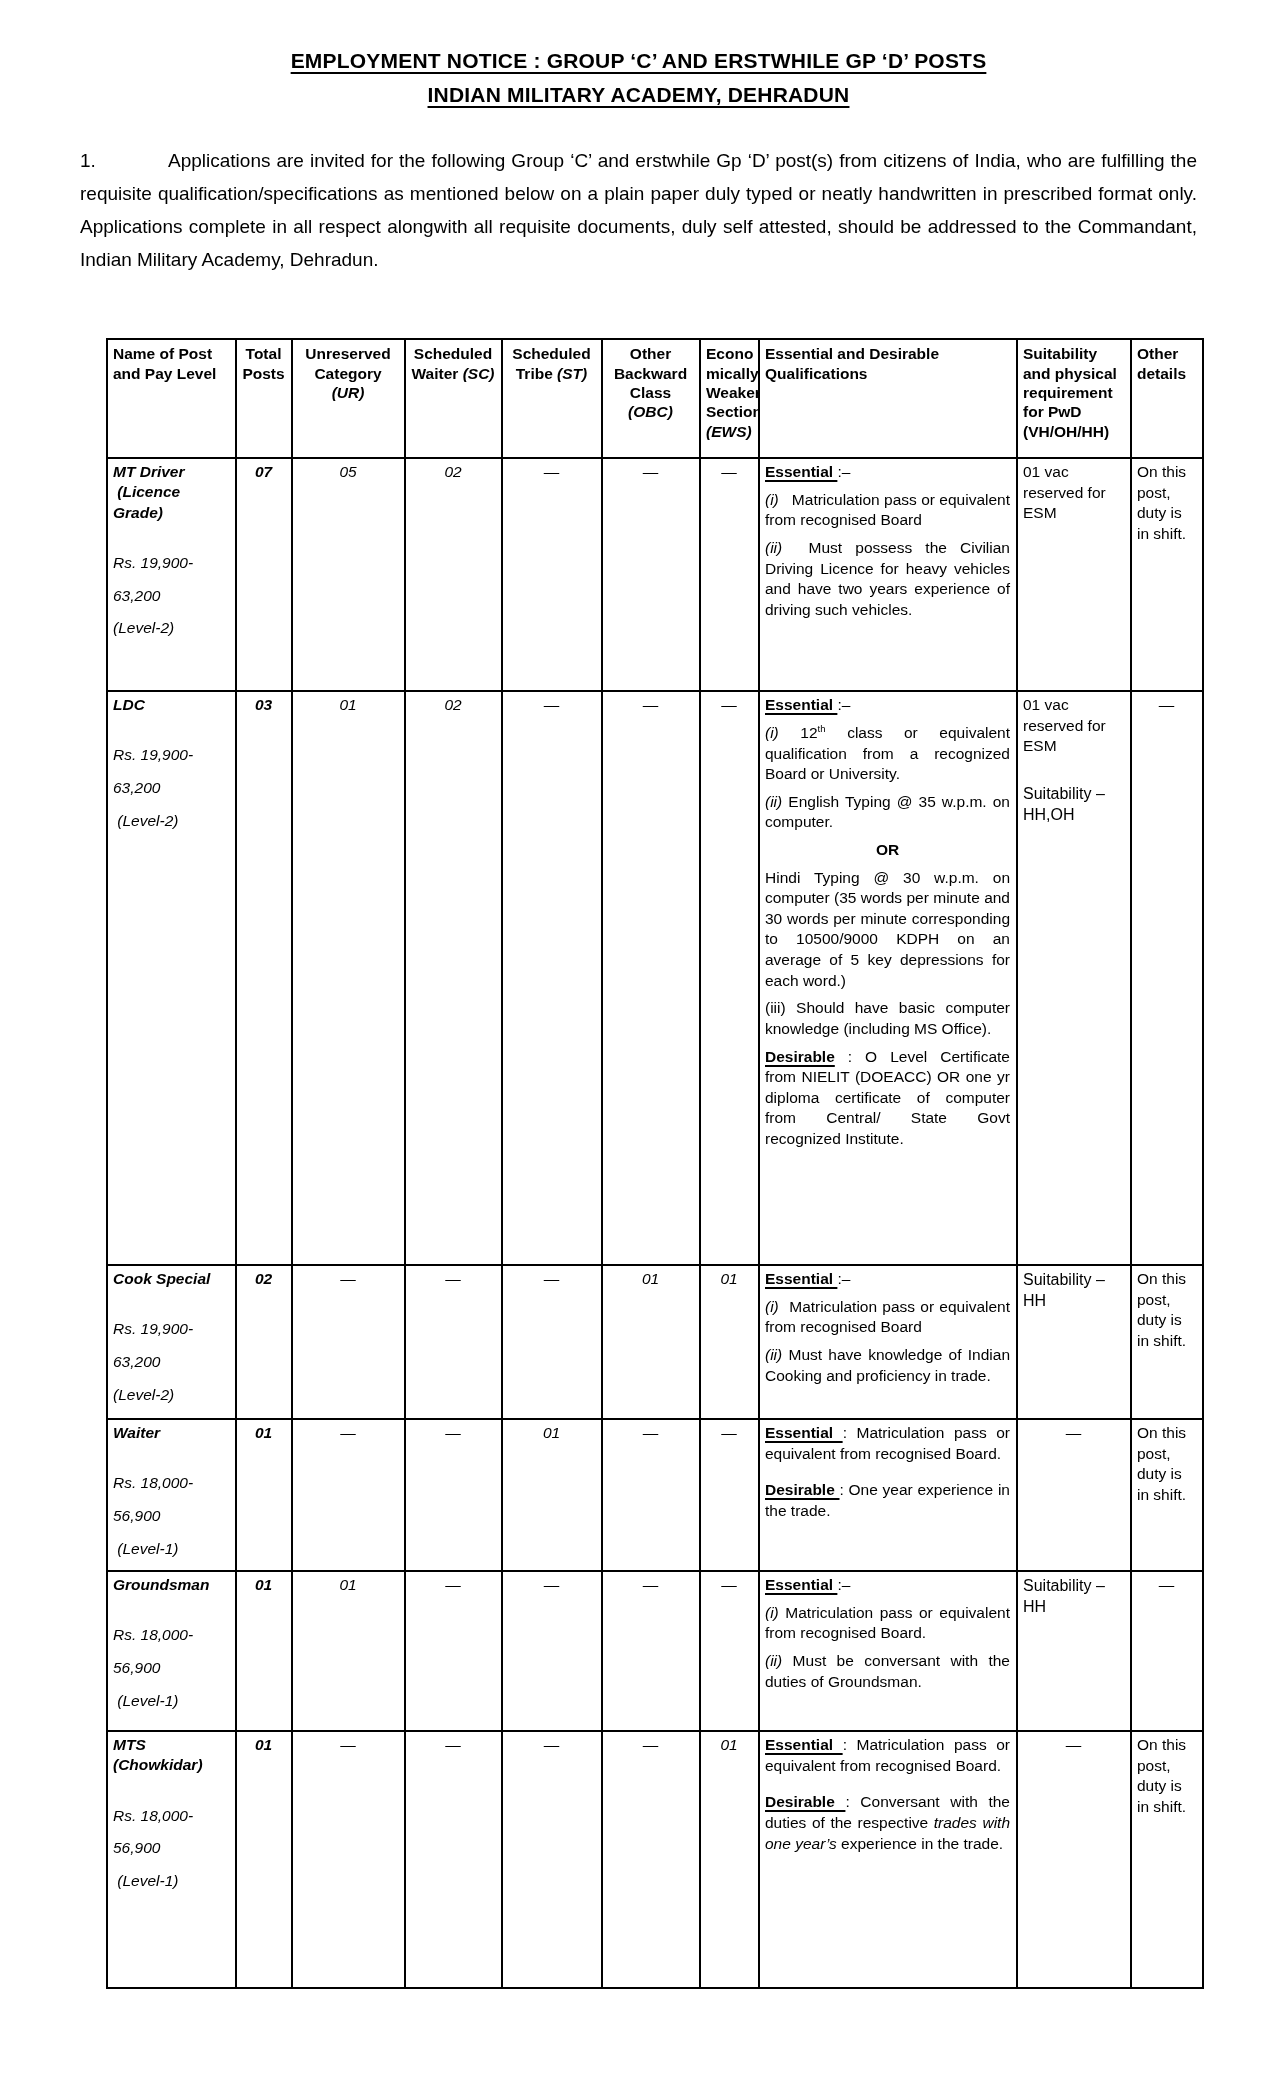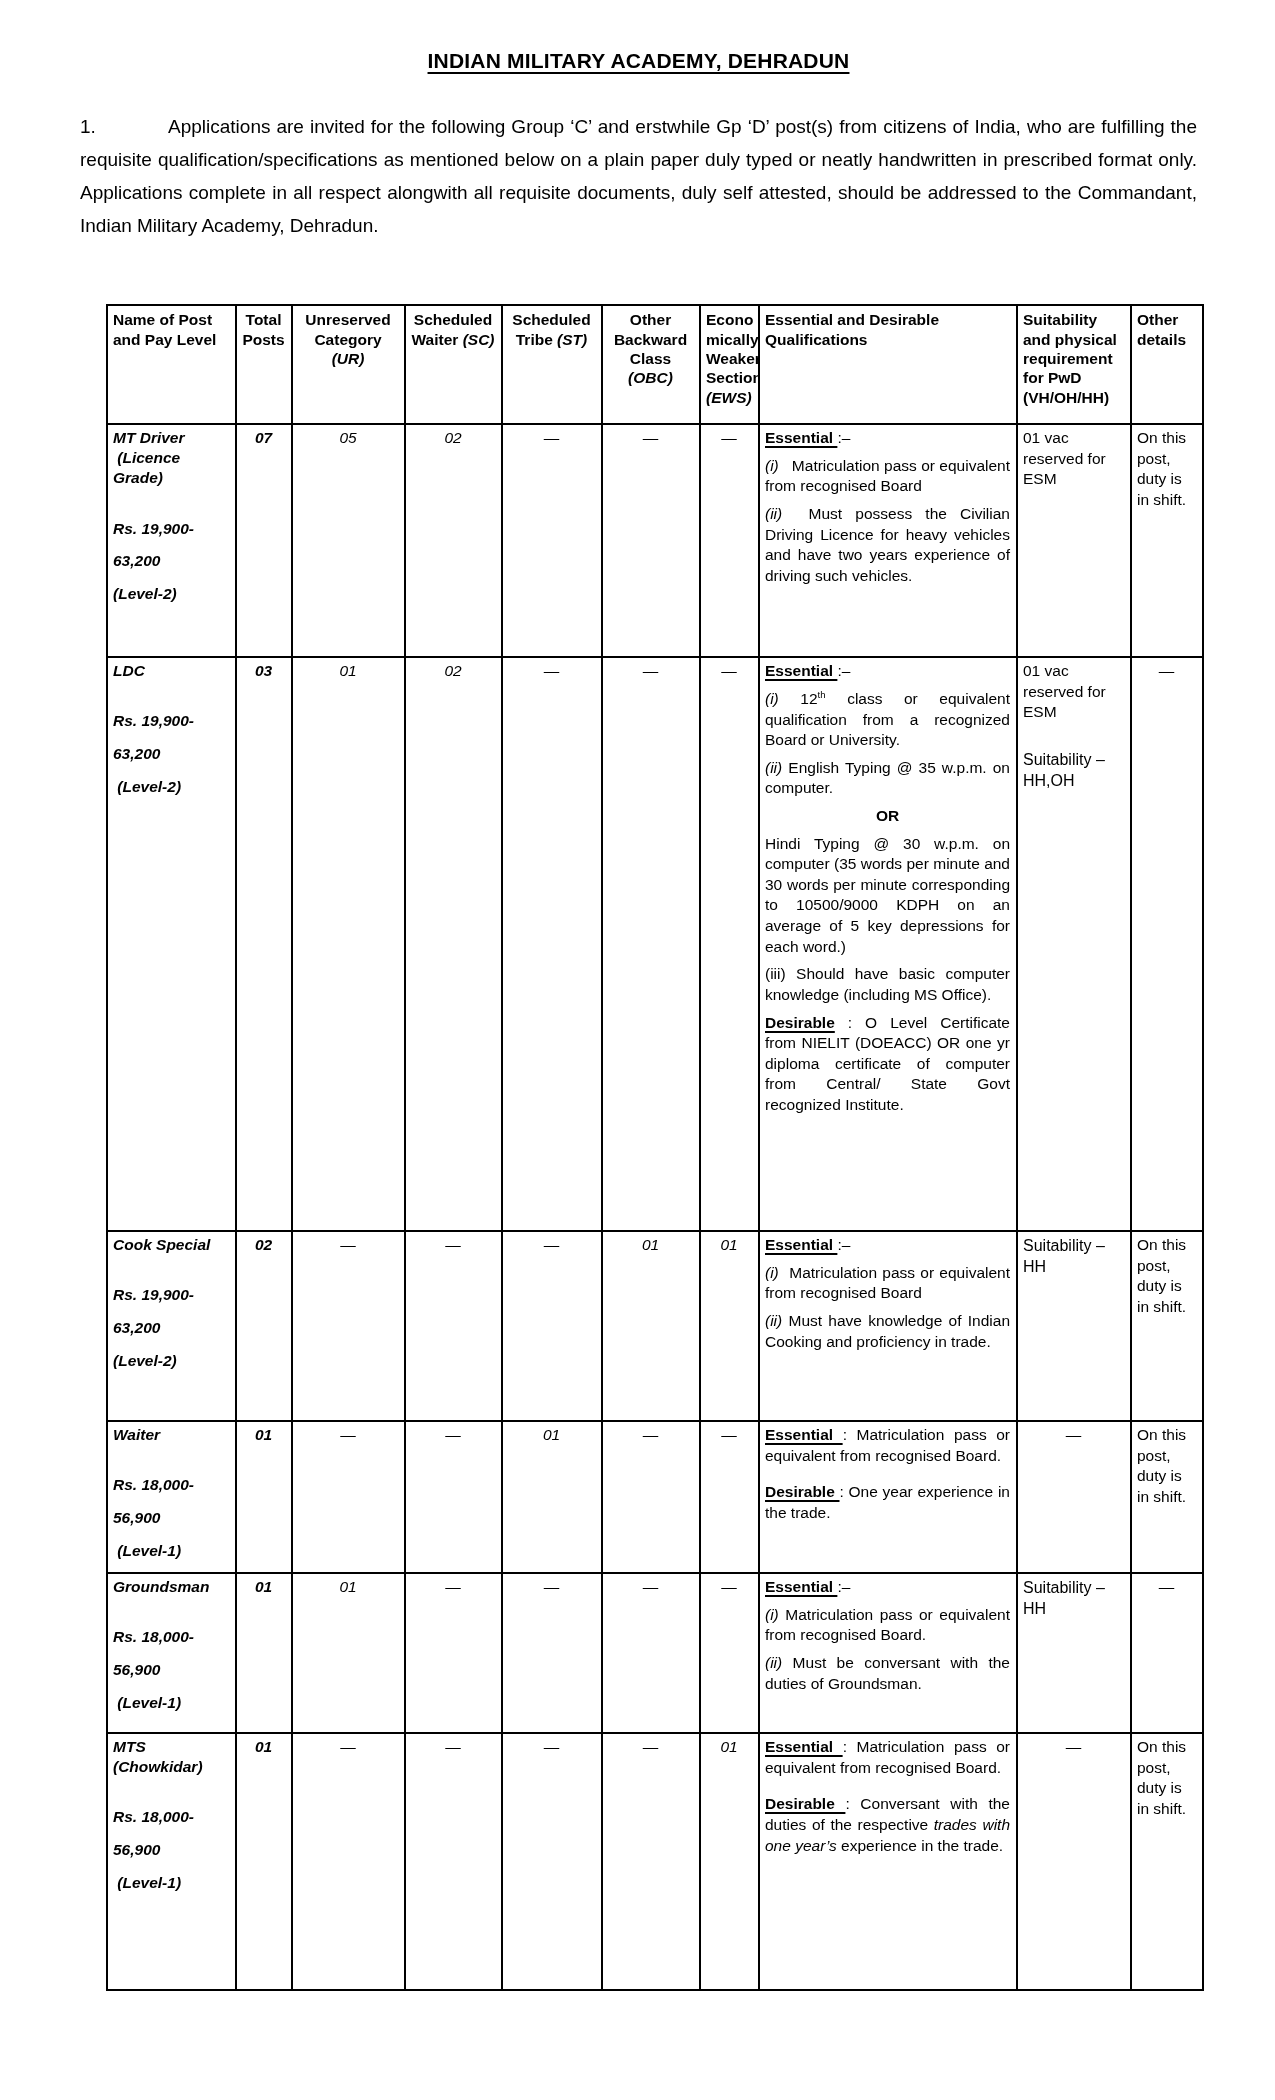--- a/index.html
+++ b/index.html
@@ -13,46 +13,47 @@
   .intro .num{display:inline-block;width:88px;}
 
   table{border-collapse:collapse;table-layout:fixed;width:1096px;margin:62px 0 0 26px;}
   th,td{border:2px solid #000;vertical-align:top;padding:3px 6px 4px 5px;overflow:hidden;}
   th{font-weight:bold;font-size:15.5px;line-height:1.25;text-align:left;padding-top:4px;}
   td{font-size:15.5px;line-height:1.33;margin-top:8px;}
 
   thead tr{height:119px;margin-left:24px;}
   tr.r-mt-driver{height:233px;}
   tr.r-ldc{height:574px;}
-  tr.r-cook-special{height:190px;}
+  tr.r-cook-special{height:154px;}
   tr.r-waiter{height:152px;}
   tr.r-groundsman{height:160px;}
   tr.r-mts{height:257px;}
 
   .para{margin:0;}
   .b{font-weight:bold;}
   .it{font-style:italic;}
   .u{text-decoration:underline;text-underline-offset:3px;text-decoration-thickness:1.5px;}
   sup{font-size:0.62em;}
 
   .col-name .para{white-space:pre-wrap;}
   .post{line-height:1.3;}
-  .pay{line-height:2.12;margin-top:24px;font-weight:bold;}
+  .pay{line-height:2.12;margin-top:24px;}
 
   .col-qualifications .para{text-align:justify;margin:0 0 7px 0;}
   .para.ctr{text-align:center !important;}
   .para.small{font-size:16px;line-height:1.32;}
   .para.gap{margin-top:26px;}
   .para.gap2{margin-top:16px;}
 </style>
 </head>
 <body>
 
 <div class="doc">
   <div class="title">
+    <div><span class="t">EMPLOYMENT NOTICE : GROUP ‘C’ AND ERSTWHILE GP ‘D’ POSTS</span></div>
     <div><span class="t">INDIAN MILITARY ACADEMY, DEHRADUN</span></div>
   </div>
 
   <p class="intro"><span class="num">1.</span><span>Applications are invited for the following Group ‘C’ and erstwhile Gp ‘D’ post(s) from citizens of India, who are fulfilling the requisite qualification/specifications as mentioned below on a plain paper duly typed or neatly handwritten in prescribed format only. Applications complete in all respect alongwith all requisite documents, duly self attested, should be addressed to the Commandant, Indian Military Academy, Dehradun.</span></p>
 
   <table>
     <colgroup>
       <col style="width:129px">
         <col style="width:56px">
         <col style="width:113px">

